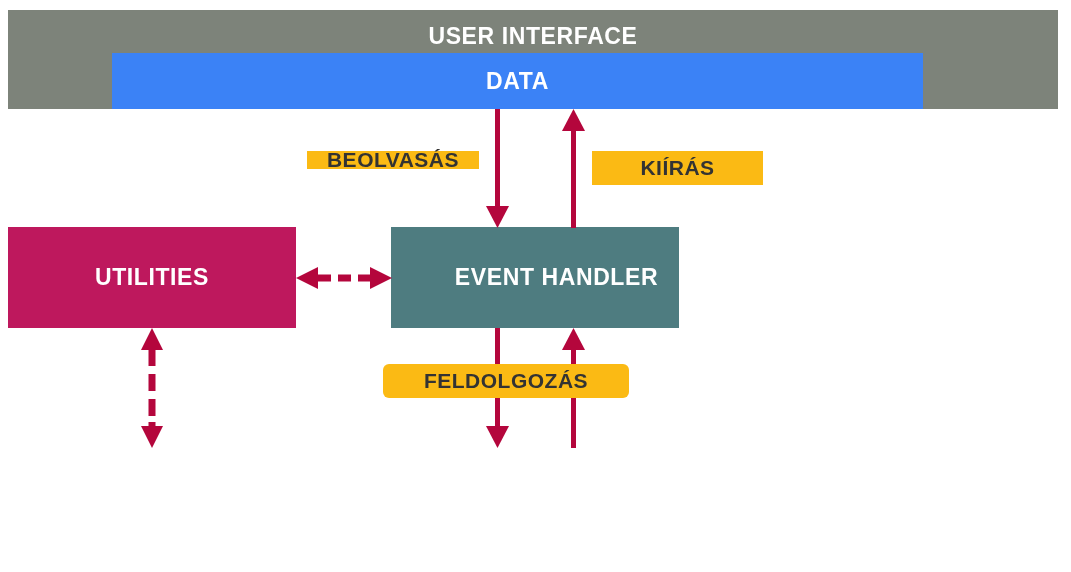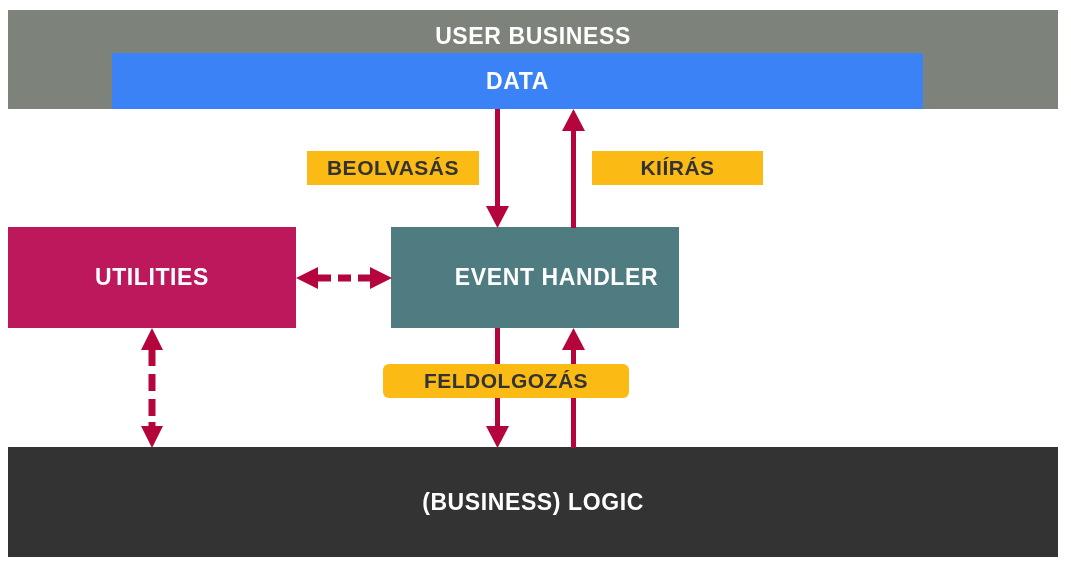--- a/index.html
+++ b/index.html
@@ -91,21 +91,21 @@
     letter-spacing: 0.5px;
     display: flex;
     align-items: center;
     justify-content: center;
     z-index: 6;
   }
   #tag-beolvasas {
     left: 307px;
     top: 151px;
     width: 172px;
-    height: 34px;
+    height: 18px;
   }
   #tag-kiiras {
     left: 592px;
     top: 151px;
     width: 171px;
     height: 34px;
   }
   #tag-feldolgozas {
     left: 383px;
     top: 364px;
@@ -120,21 +120,21 @@
     z-index: 4;
   }
   .arrow svg { display: block; overflow: visible; }
 </style>
 </head>
 <body>
 
 <div id="canvas">
 
   <div class="box" id="ui-layer">
-    <span>USER BUSINESS</span>
+    <span>USER INTERFACE</span>
   </div>
 
   <div class="box" id="data-block">
     <span>DATA</span>
   </div>
 
   <div class="arrow" id="arrow-read" style="left:481px; top:109px; width:32px; height:119px;">
     <svg width="32" height="119" viewBox="0 0 32 119">
       <rect x="14" y="0" width="5" height="101" fill="#b4063c"></rect>
       <polygon points="16.5,119 5,97 28,97" fill="#b4063c"></polygon>
@@ -196,17 +196,14 @@
     <svg width="32" height="120" viewBox="0 0 32 120">
       <rect x="14" y="18" width="5" height="102" fill="#b4063c"></rect>
       <polygon points="16.5,0 5,22 28,22" fill="#b4063c"></polygon>
     </svg>
   </div>
 
   <div class="tag" id="tag-feldolgozas">
     <span>FELDOLGOZÁS</span>
   </div>
 
-  <div class="box" id="logic-block">
-    <span>(BUSINESS) LOGIC</span>
-  </div>
 
 </div>
 
 </body></html>

